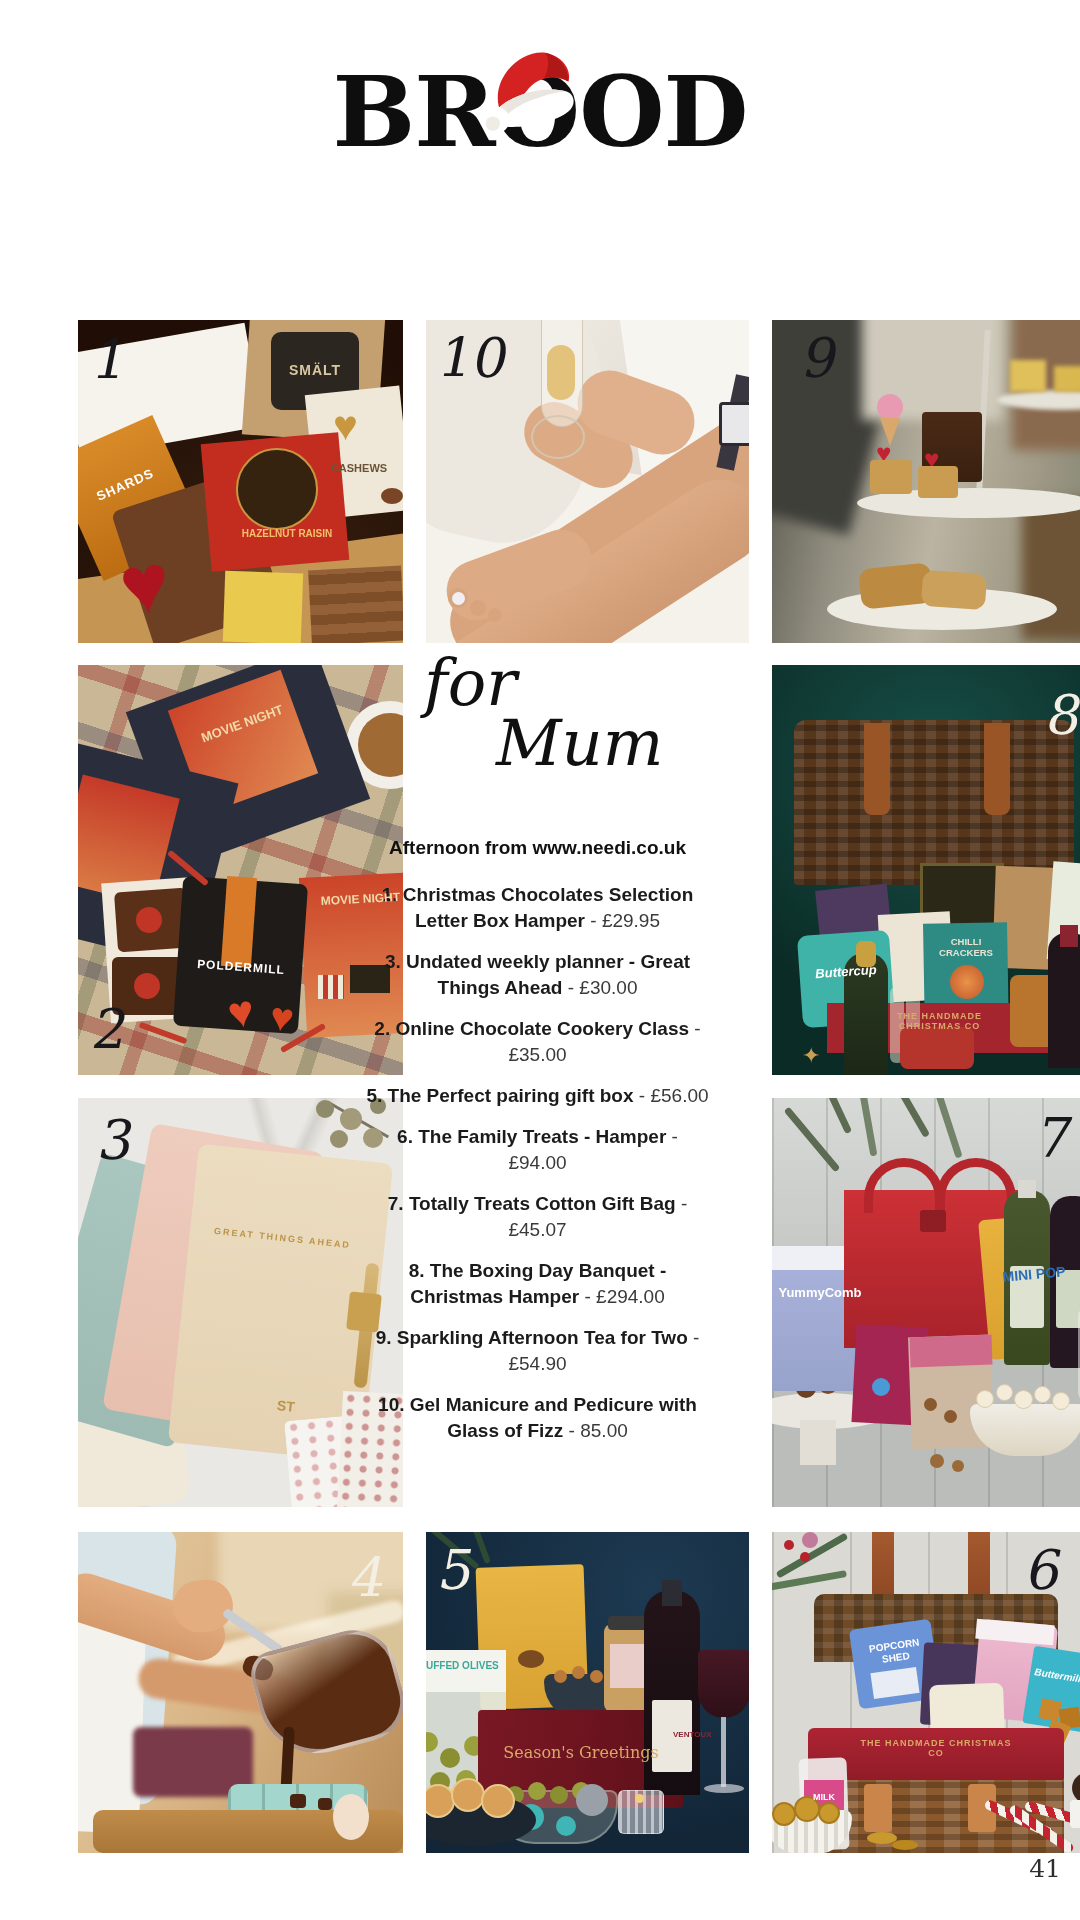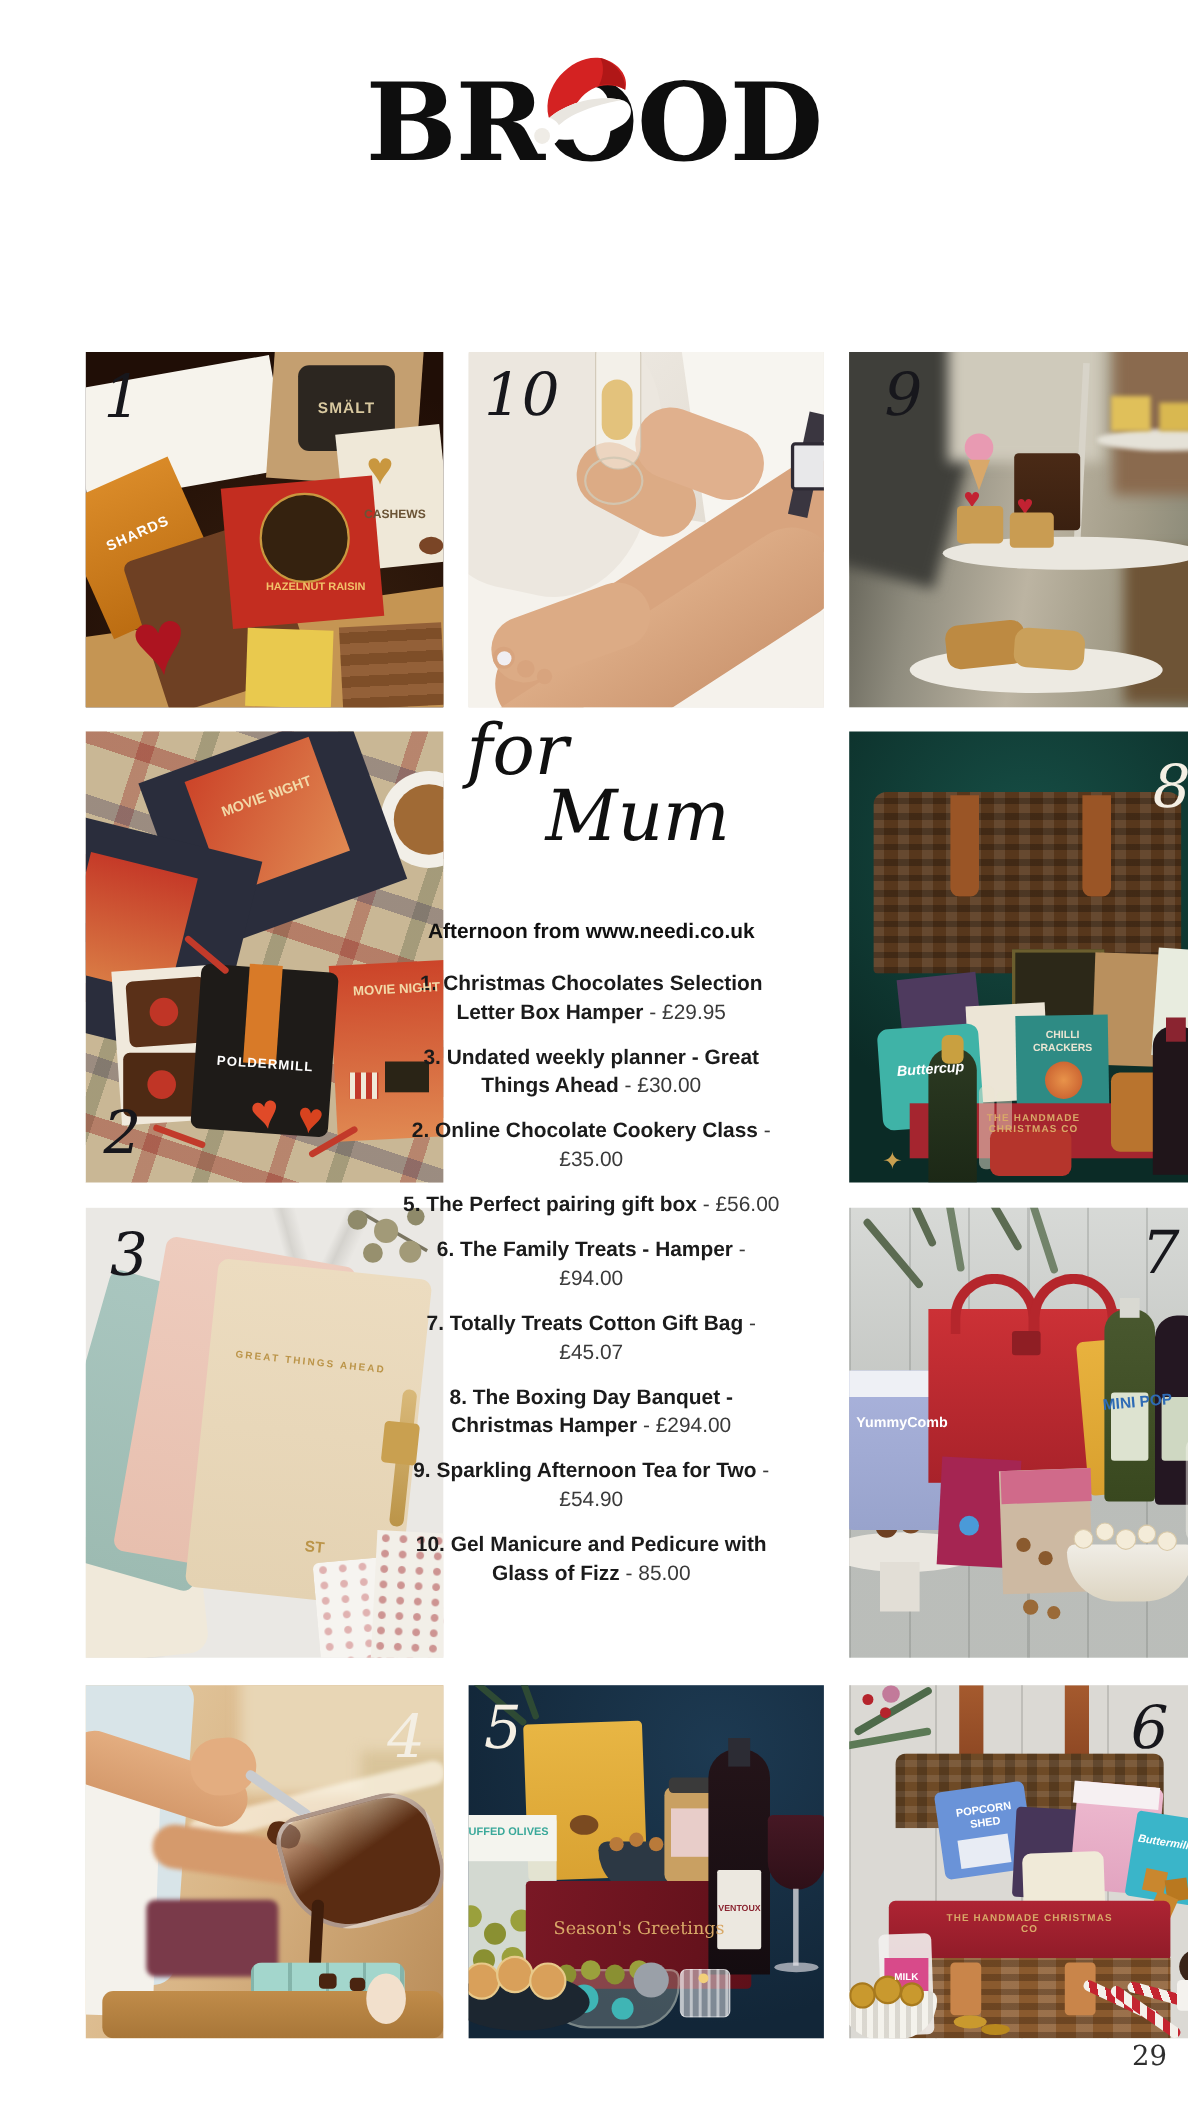--- a/index.html
+++ b/index.html
@@ -300,21 +300,21 @@
   <div class="s" style="left:52px;top:178px;width:205px;height:98px;background:linear-gradient(100deg,#7a1825,#5e1019);border-radius:4px;"></div>
   <span class="chip" style="left:66px;top:212px;width:178px;color:#d9a968;font-size:16px;font-family:'DejaVu Serif',serif;font-weight:normal;">Season's Greetings</span>
   <div class="s" style="left:68px;top:258px;width:120px;height:50px;background:rgba(210,215,200,.25);border:2px solid rgba(230,235,220,.35);border-radius:8px 8px 40px 40px;"></div>
   <div class="s" style="left:80px;top:254px;width:18px;height:18px;background:#8a9032;border-radius:50%;"></div>
   <div class="s" style="left:102px;top:250px;width:18px;height:18px;background:#9aa03c;border-radius:50%;"></div>
   <div class="s" style="left:124px;top:254px;width:18px;height:18px;background:#8a9032;border-radius:50%;"></div>
   <div class="s" style="left:146px;top:250px;width:18px;height:18px;background:#9aa03c;border-radius:50%;"></div>
   <div class="s" style="left:218px;top:58px;width:56px;height:205px;background:linear-gradient(#241419,#140c10);border-radius:26px 26px 0 0;"></div>
   <div class="s" style="left:236px;top:48px;width:20px;height:26px;background:#2c2c34;"></div>
   <div class="s" style="left:226px;top:168px;width:40px;height:72px;background:#ece8e0;border-radius:2px;"></div>
-  <span class="chip" style="left:227px;top:198px;width:28px;color:#8a2430;font-size:8px;">VENTOUX</span>
+  <span class="chip" style="left:227px;top:198px;width:28px;color:#8a2430;font-size:8px;padding-left:20px;">VENTOUX</span>
   <div class="s" style="left:272px;top:118px;width:52px;height:68px;background:linear-gradient(#461824,#2e1018);border-radius:8px 8px 44px 44px;"></div>
   <div class="s" style="left:295px;top:185px;width:5px;height:70px;background:rgba(225,225,230,.75);"></div>
   <div class="s" style="left:278px;top:252px;width:40px;height:9px;background:rgba(225,225,230,.65);border-radius:50%;"></div>
   <div class="s" style="left:192px;top:258px;width:44px;height:42px;background-color:rgba(235,235,240,.5);background-image:repeating-linear-gradient(90deg, rgba(255,255,255,.5) 0 3px, transparent 3px 8px);border:1px solid rgba(255,255,255,.5);border-radius:6px;"></div>
   <div class="s" style="left:209px;top:262px;width:9px;height:9px;background:#f2cf7a;border-radius:50%;"></div>
   <div class="s" style="left:92px;top:272px;width:26px;height:26px;background:#3fb5b5;border-radius:50%;"></div>
   <div class="s" style="left:130px;top:284px;width:20px;height:20px;background:#3fb5b5;border-radius:50%;"></div>
   <div class="s" style="left:58px;top:266px;width:15px;height:15px;background:#3fb5b5;border-radius:50%;"></div>
   <div class="s" style="left:150px;top:252px;width:32px;height:32px;background:#9aa0a8;border-radius:50%;"></div>
   <div class="s" style="left:-15px;top:262px;width:125px;height:52px;background:#1c2630;border-radius:50%;"></div>
@@ -380,13 +380,13 @@
     <p class="gift-item"><span class="nm">2. Online Chocolate Cookery Class</span><span class="sep"> - </span><span class="pr">£35.00</span></p>
     <p class="gift-item"><span class="nm">5. The Perfect pairing gift box</span><span class="sep"> - </span><span class="pr">£56.00</span></p>
     <p class="gift-item"><span class="nm">6. The Family Treats - Hamper</span><span class="sep"> - </span><span class="pr">£94.00</span></p>
     <p class="gift-item"><span class="nm">7. Totally Treats Cotton Gift Bag</span><span class="sep"> - </span><span class="pr">£45.07</span></p>
     <p class="gift-item"><span class="nm">8. The Boxing Day Banquet - Christmas Hamper</span><span class="sep"> - </span><span class="pr">£294.00</span></p>
     <p class="gift-item"><span class="nm">9. Sparkling Afternoon Tea for Two</span><span class="sep"> - </span><span class="pr">£54.90</span></p>
     <p class="gift-item"><span class="nm">10. Gel Manicure and Pedicure with Glass of Fizz</span><span class="sep"> - </span><span class="pr">85.00</span></p>
   </div>
 </div>
 
-<div class="pageno">29</div>
+<div class="pageno">41</div>
 
 </body></html>

